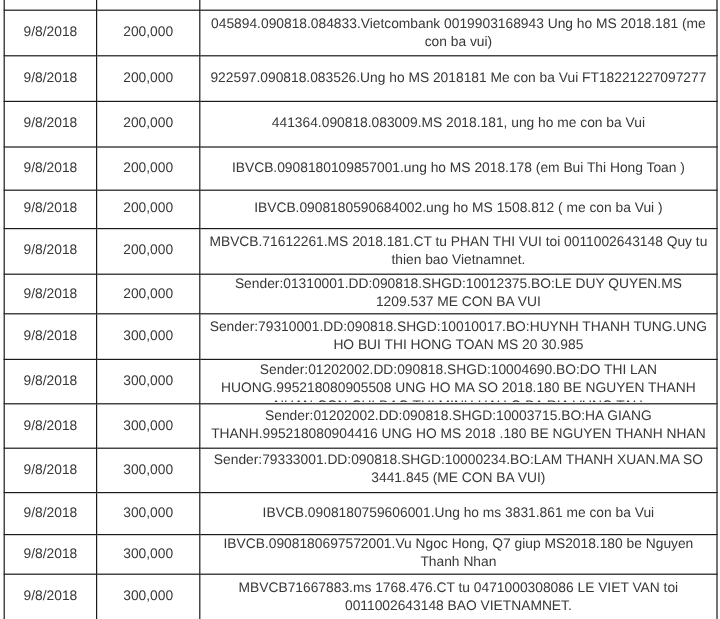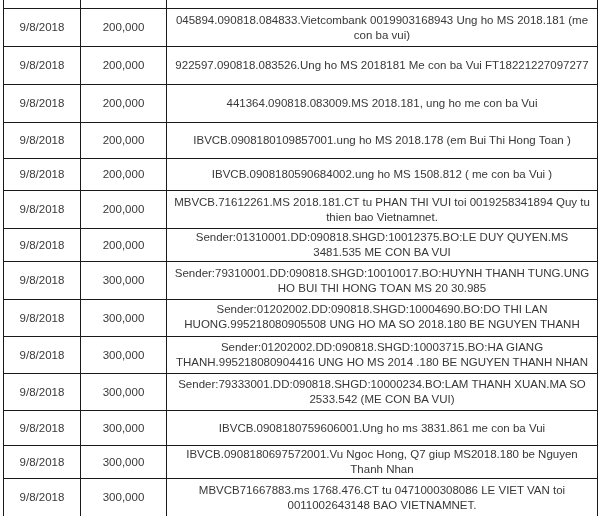--- a/index.html
+++ b/index.html
@@ -95,56 +95,56 @@
           <td>9/8/2018</td>
           <td>200,000</td>
           <td>
             <div class="desc-inner">IBVCB.0908180590684002.ung ho MS 1508.812 ( me con ba Vui )</div>
           </td>
         </tr>
         <tr style="height: 38px;">
           <td>9/8/2018</td>
           <td>200,000</td>
           <td>
-            <div class="desc-inner">MBVCB.71612261.MS 2018.181.CT tu PHAN THI VUI toi 0019258341894 Quy tu thien bao Vietnamnet.</div>
+            <div class="desc-inner">MBVCB.71612261.MS 2018.181.CT tu PHAN THI VUI toi 0011002643148 Quy tu thien bao Vietnamnet.</div>
           </td>
         </tr>
         <tr style="height: 29px;">
           <td>9/8/2018</td>
           <td>200,000</td>
           <td>
-            <div class="desc-inner">Sender:01310001.DD:090818.SHGD:10012375.BO:LE DUY QUYEN.MS 3481.535 ME CON BA VUI</div>
+            <div class="desc-inner">Sender:01310001.DD:090818.SHGD:10012375.BO:LE DUY QUYEN.MS 1209.537 ME CON BA VUI</div>
           </td>
         </tr>
         <tr style="height: 38px;">
           <td>9/8/2018</td>
           <td>300,000</td>
           <td>
             <div class="desc-inner">Sender:79310001.DD:090818.SHGD:10010017.BO:HUYNH THANH TUNG.UNG HO BUI THI HONG TOAN MS 20 30.985</div>
           </td>
         </tr>
         <tr style="height: 36px;">
           <td>9/8/2018</td>
           <td>300,000</td>
           <td class="clip-cell">
             <div class="desc-inner clip">Sender:01202002.DD:090818.SHGD:10004690.BO:DO THI LAN HUONG.995218080905508 UNG HO MA SO 2018.180 BE NGUYEN THANH NHAN CON CHI DAO THI MINH HAU O BA RIA VUNG TAU</div>
           </td>
         </tr>
         <tr style="height: 37px;">
           <td>9/8/2018</td>
           <td>300,000</td>
           <td>
-            <div class="desc-inner">Sender:01202002.DD:090818.SHGD:10003715.BO:HA GIANG THANH.995218080904416 UNG HO MS 2014 .180 BE NGUYEN THANH NHAN</div>
+            <div class="desc-inner">Sender:01202002.DD:090818.SHGD:10003715.BO:HA GIANG THANH.995218080904416 UNG HO MS 2018 .180 BE NGUYEN THANH NHAN</div>
           </td>
         </tr>
         <tr style="height: 37px;">
           <td>9/8/2018</td>
           <td>300,000</td>
           <td>
-            <div class="desc-inner">Sender:79333001.DD:090818.SHGD:10000234.BO:LAM THANH XUAN.MA SO 2533.542 (ME CON BA VUI)</div>
+            <div class="desc-inner">Sender:79333001.DD:090818.SHGD:10000234.BO:LAM THANH XUAN.MA SO 3441.845 (ME CON BA VUI)</div>
           </td>
         </tr>
         <tr style="height: 35px;">
           <td>9/8/2018</td>
           <td>300,000</td>
           <td>
             <div class="desc-inner">IBVCB.0908180759606001.Ung ho ms 3831.861 me con ba Vui</div>
           </td>
         </tr>
         <tr style="height: 33px;">

